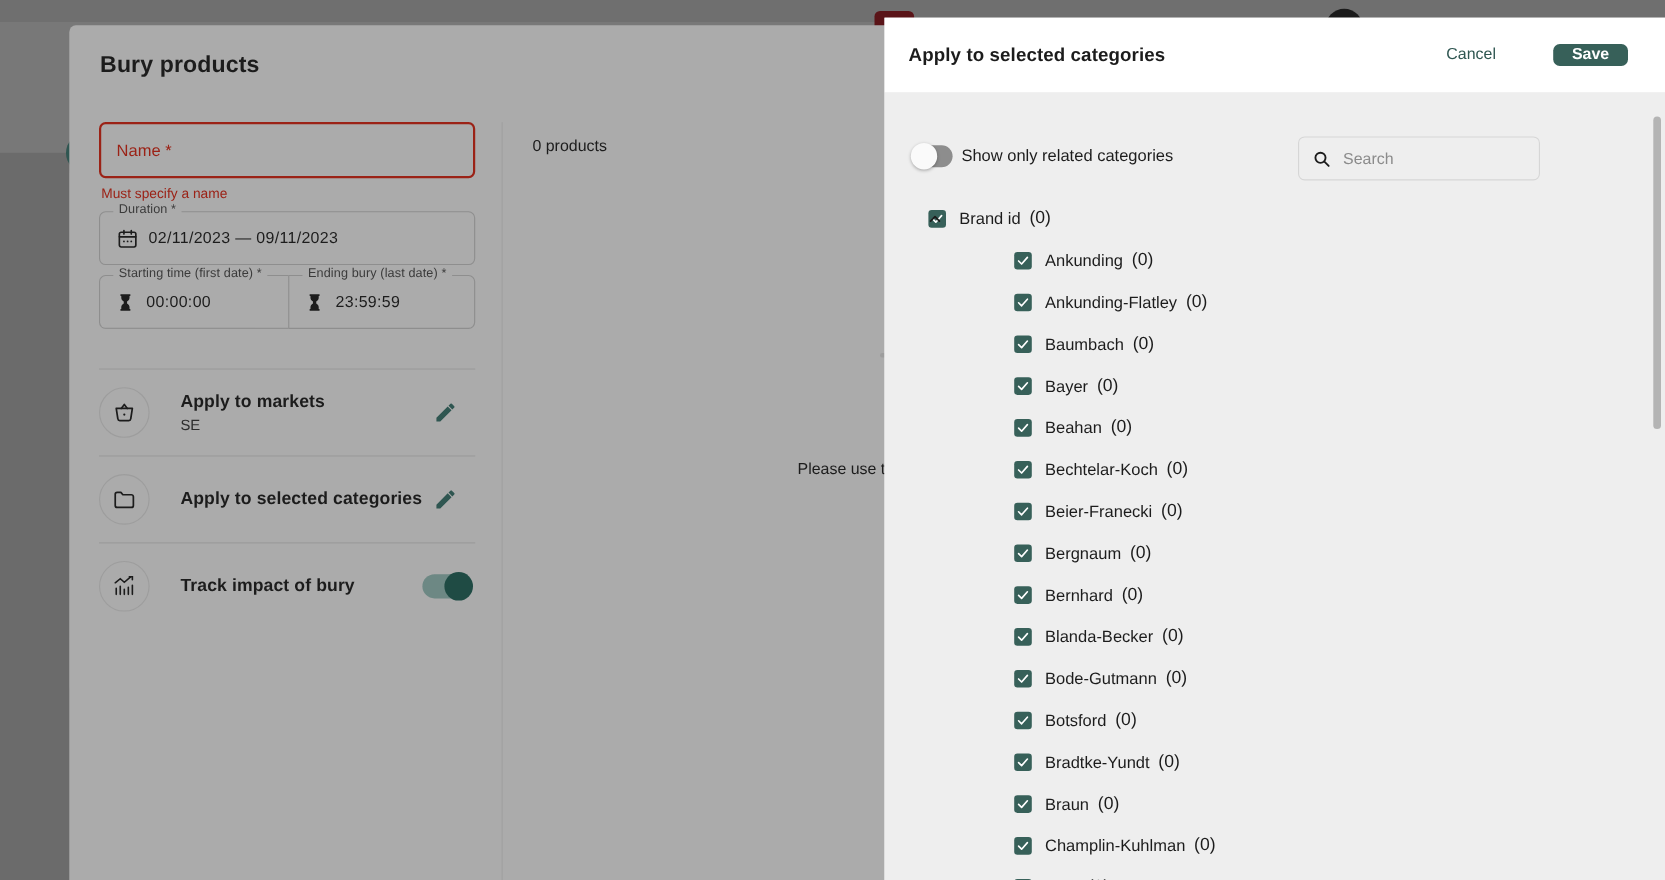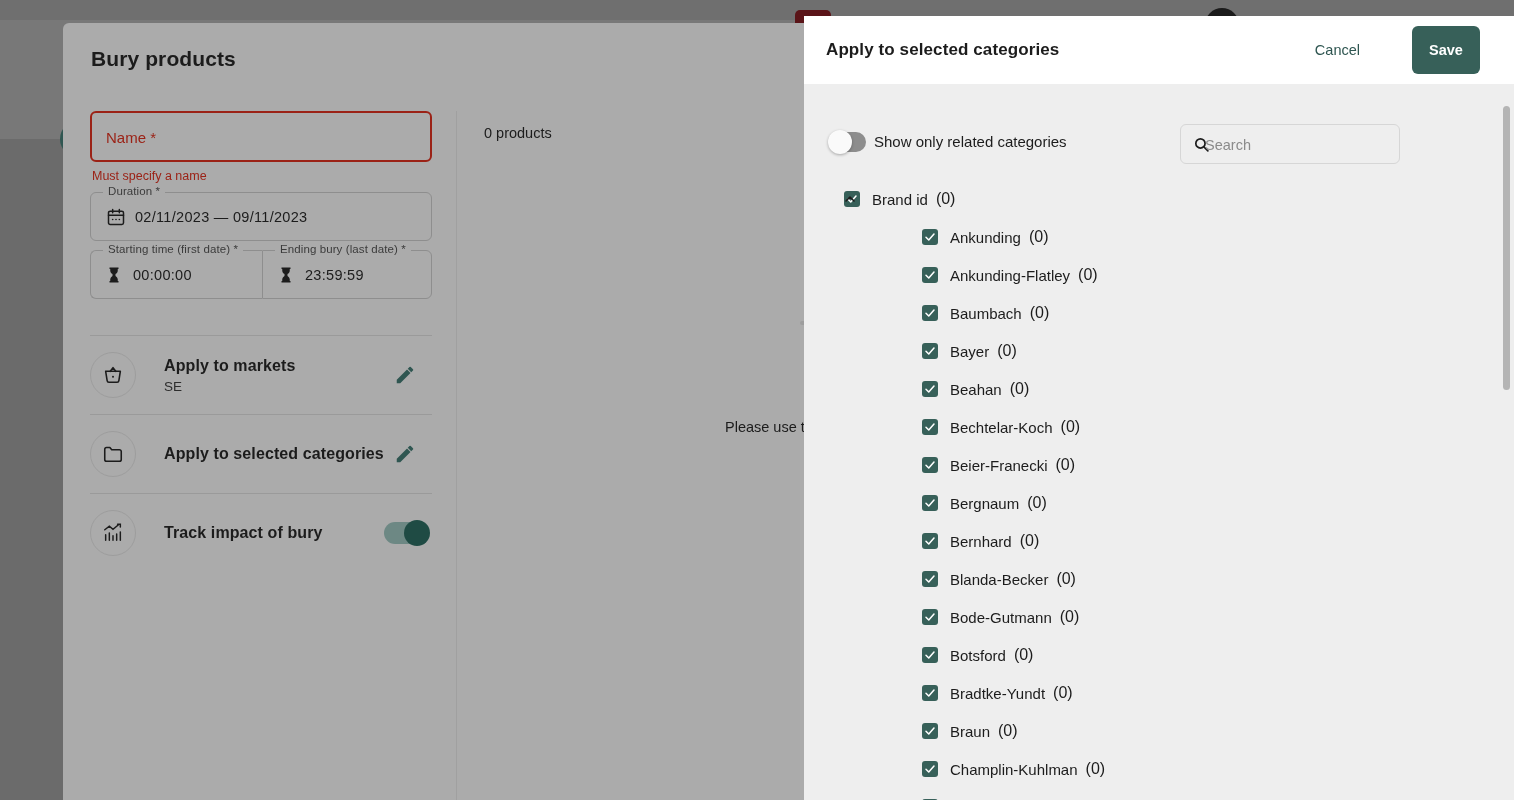--- a/index.html
+++ b/index.html
@@ -92,39 +92,39 @@
     position:absolute;left:0;top:0;width:710px;height:68px;background:#ffffff;
   }
   .drawer-title{position:absolute;left:22px;top:50%;transform:translateY(-50%);font-size:17px;font-weight:bold;color:#1c1c1c;letter-spacing:.1px;}
   .cancel-btn{
     position:absolute;right:146px;top:50%;transform:translateY(-50%);
     font-size:14.5px;color:#2f5651;background:none;border:none;padding:6px 8px;
     cursor:pointer;font-family:inherit;font-weight:400;
   }
   .save-btn{
     position:absolute;right:34px;top:50%;transform:translateY(-50%);
-    width:68px;height:48px;border-radius:6px;background:#376059;color:#ffffff;
+    width:68px;height:20px;border-radius:6px;background:#376059;color:#ffffff;
     border:none;font-size:14.5px;font-weight:bold;cursor:pointer;font-family:inherit;
   }
 
   .drawer-body{position:absolute;left:0;top:68px;width:710px;height:716px;background:#eeeeee;}
 
   .filter-row{position:absolute;left:0;top:44px;width:710px;height:44px;}
   .sw-off{
     position:absolute;left:26px;top:4px;width:36px;height:20px;border-radius:10px;background:#8d8d8d;
   }
   .sw-off .knob{position:absolute;left:-2px;top:-2px;width:24px;height:24px;border-radius:50%;background:#fafafa;box-shadow:0 1px 3px rgba(0,0,0,.3);}
   .sw-label{position:absolute;left:70px;top:5px;font-size:15px;color:#1c1c1c;}
   .searchbox{
     position:absolute;left:376px;top:-4px;width:220px;height:40px;
     box-sizing:border-box;border:1px solid #d6d6d6;border-radius:6px;background:#eeeeee;
   }
   .searchbox svg{position:absolute;left:12px;top:11px;}
   .search-input{
-    position:absolute;left:22px;top:0;width:176px;height:38px;border:none;background:transparent;
+    position:absolute;left:38px;top:0;width:176px;height:38px;border:none;background:transparent;
     font-size:14.5px;color:#1c1c1c;font-family:inherit;outline:none;
   }
   .search-input::placeholder{color:#8b8b8b;}
 
   .tree{position:absolute;left:0;top:96px;width:710px;}
   .tree-root{position:relative;height:38px;display:flex;align-items:center;padding-left:40px;}
   .chev{position:absolute;left:38px;top:11px;width:16px;height:16px;}
   .cb{
     width:16px;height:16px;border-radius:3px;background:#376059;flex:none;
     display:flex;align-items:center;justify-content:center;

